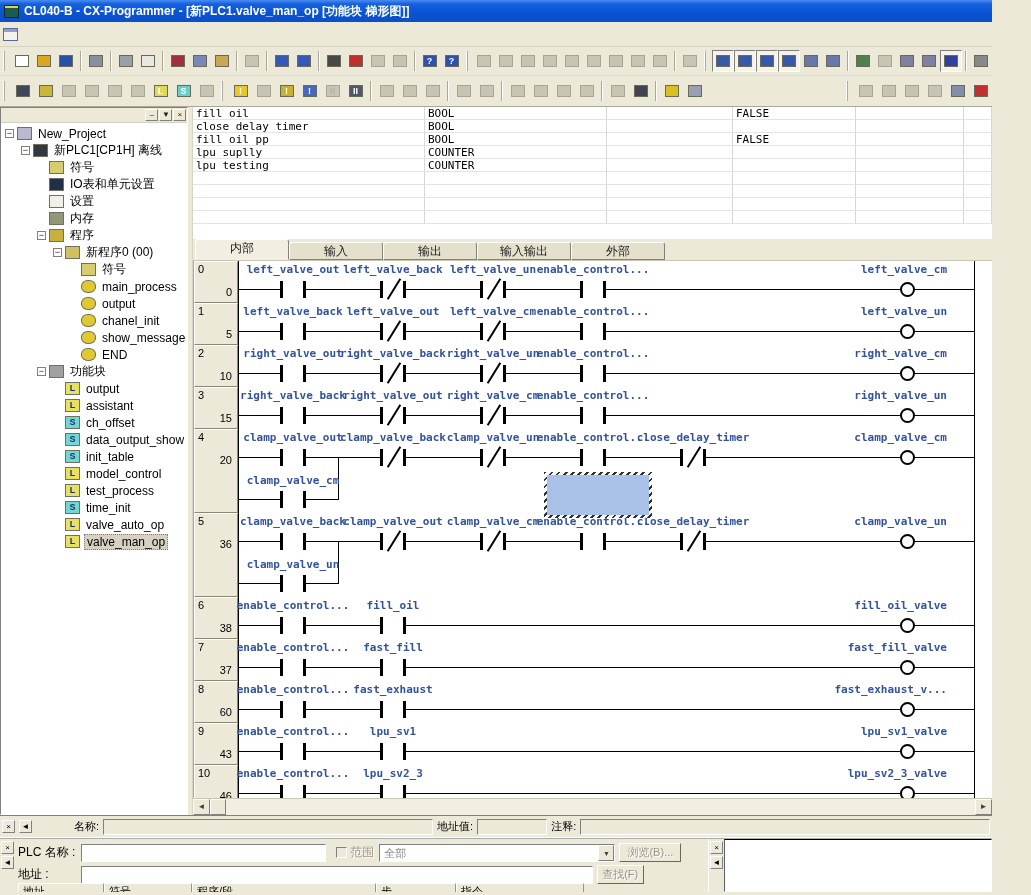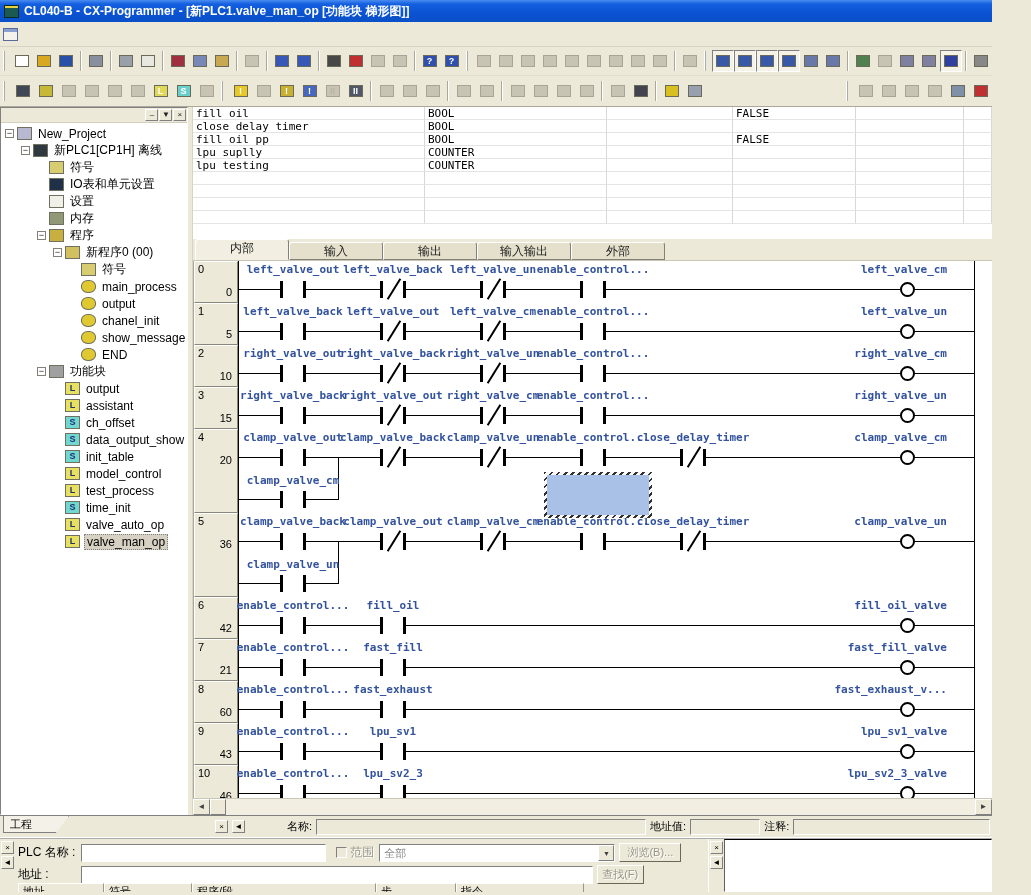--- a/index.html
+++ b/index.html
@@ -798,38 +798,38 @@
               <div class="clabel" style="right: 46px;">clamp_valve_un</div>
               <div class="rail" style="left: 100px; top: 28px; height: 42px; bottom: auto;"></div>
               <div class="wire" style="left: 0px; top: 70px; width: 101px;"></div>
               <div class="contact" style="left: 42px; top: 62px;"></div>
               <div class="clabel" style="left: 55px; top: 45px; transform: translateX(-50%);">clamp_valve_un</div>
             </div>
           </div>
           <div class="rung" style="height: 42px;">
             <div class="rnum">
               <div class="rn">6</div>
-              <div class="rs">42</div>
+              <div class="rs">38</div>
             </div>
             <div class="rcv">
               <div class="rail" style="left: 0px;"></div>
               <div class="rail" style="left: 736px;"></div>
               <div class="wire" style="left: 0px; top: 28px; width: 737px;"></div>
               <div class="contact" style="left: 42px;"></div>
               <div class="clabel" style="left: 55px; transform: translateX(-50%);">enable_control...</div>
               <div class="contact" style="left: 142px;"></div>
               <div class="clabel" style="left: 155px; transform: translateX(-50%);">fill_oil</div>
               <div class="coil" style="left: 662px;"></div>
               <div class="clabel" style="right: 46px;">fill_oil_valve</div>
             </div>
           </div>
           <div class="rung" style="height: 42px;">
             <div class="rnum">
               <div class="rn">7</div>
-              <div class="rs">21</div>
+              <div class="rs">37</div>
             </div>
             <div class="rcv">
               <div class="rail" style="left: 0px;"></div>
               <div class="rail" style="left: 736px;"></div>
               <div class="wire" style="left: 0px; top: 28px; width: 737px;"></div>
               <div class="contact" style="left: 42px;"></div>
               <div class="clabel" style="left: 55px; transform: translateX(-50%);">enable_control...</div>
               <div class="contact" style="left: 142px;"></div>
               <div class="clabel" style="left: 155px; transform: translateX(-50%);">fast_fill</div>
               <div class="coil" style="left: 662px;"></div>
@@ -891,23 +891,20 @@
       <div class="hscroll">
         <div class="sc-btn">◄</div>
         <div class="sc-thumb"></div>
         <div class="sc-track"></div>
         <div class="sc-btn">►</div>
       </div>
     </div>
   </div>
 
   <div class="bottom-strip">
-    <div class="proj-tabs">
-      <div class="proj-tab">工程</div>
-    </div>
     <div class="nbar">
       <div class="small-btn">×</div>
       <div class="small-btn">◄</div>
       <span style="margin-left:38px">名称:</span>
       <div class="nfield" style="width:330px"></div>
       <span>地址值:</span>
       <div class="nfield" style="width:70px"></div>
       <span>注释:</span>
       <div class="nfield" style="flex:1; margin-right:2px"></div>
     </div>

